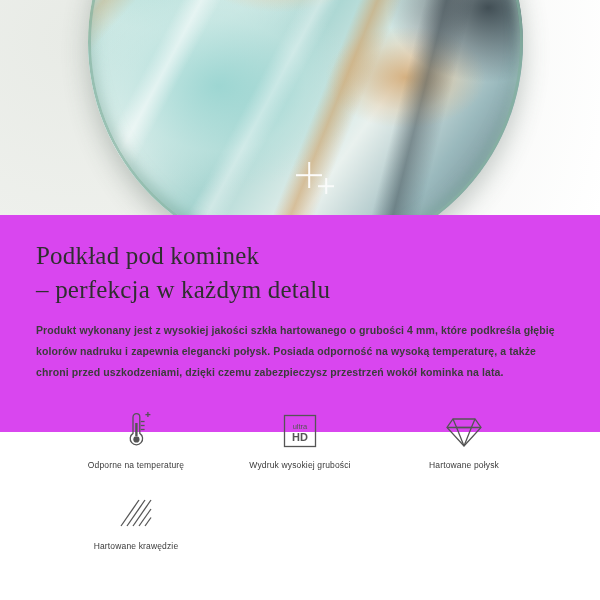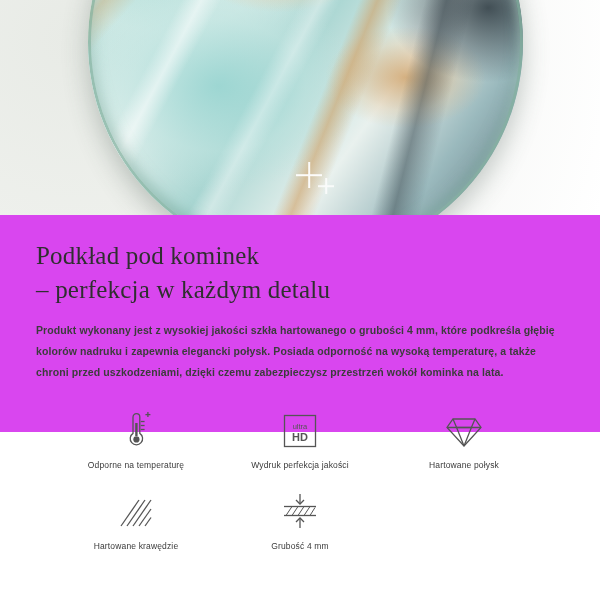--- a/index.html
+++ b/index.html
@@ -185,21 +185,21 @@
       </div>
 
       <div class="feature">
         <span class="glyph">
           <svg width="36" height="36" viewBox="0 0 36 36">
             <rect x="2.5" y="2.5" width="31" height="31" fill="none" stroke="#555" stroke-width="1.3"></rect>
             <text x="18" y="16" text-anchor="middle" font-family="Liberation Sans, sans-serif" font-size="7.5" fill="#555">ultra</text>
             <text x="18" y="28" text-anchor="middle" font-family="Liberation Sans, sans-serif" font-size="11" font-weight="bold" fill="#555">HD</text>
           </svg>
         </span>
-        <span class="caption">Wydruk perfekcja jakości</span>
+        <span class="caption">Wydruk wysokiej grubości</span>
       </div>
 
 
       <div class="feature">
         <span class="glyph">
           <svg width="38" height="34" viewBox="0 0 38 34" fill="none" stroke="#555" stroke-width="1.3">
             <path d="M8 4h22l6 8.5L19 31 2 12.5 8 4z"></path>
             <path d="M2 12.5h34"></path>
             <path d="M8 4l3.6 8.5L19 31"></path>
             <path d="M30 4l-3.6 8.5L19 31"></path>
@@ -215,30 +215,16 @@
             <path d="M4 30L22 4"></path>
             <path d="M10 30L28 4"></path>
             <path d="M16 30L34 4"></path>
             <path d="M22 30L34 13"></path>
             <path d="M28 30L34 21.5"></path>
           </svg>
         </span>
         <span class="caption">Hartowane krawędzie</span>
       </div>
 
-      <div class="feature">
-        <span class="glyph">
-          <svg width="36" height="38" viewBox="0 0 36 38" fill="none" stroke="#555" stroke-width="1.3">
-            <line x1="18" y1="2" x2="18" y2="11"></line>
-            <path d="M14 8l4 4 4-4" fill="none"></path>
-            <line x1="2" y1="14.5" x2="34" y2="14.5"></line>
-            <line x1="2" y1="23.5" x2="34" y2="23.5"></line>
-            <path d="M4 23.5L10 14.5M10 23.5L16 14.5M16 23.5L22 14.5M22 23.5L28 14.5M28 23.5L33 15.5" stroke-width="1"></path>
-            <line x1="18" y1="27" x2="18" y2="36"></line>
-            <path d="M14 30l4-4 4 4" fill="none"></path>
-          </svg>
-        </span>
-        <span class="caption">Grubość 4 mm</span>
-      </div>
 
     </div>
   </div>
 </div>
 
 </body></html>

